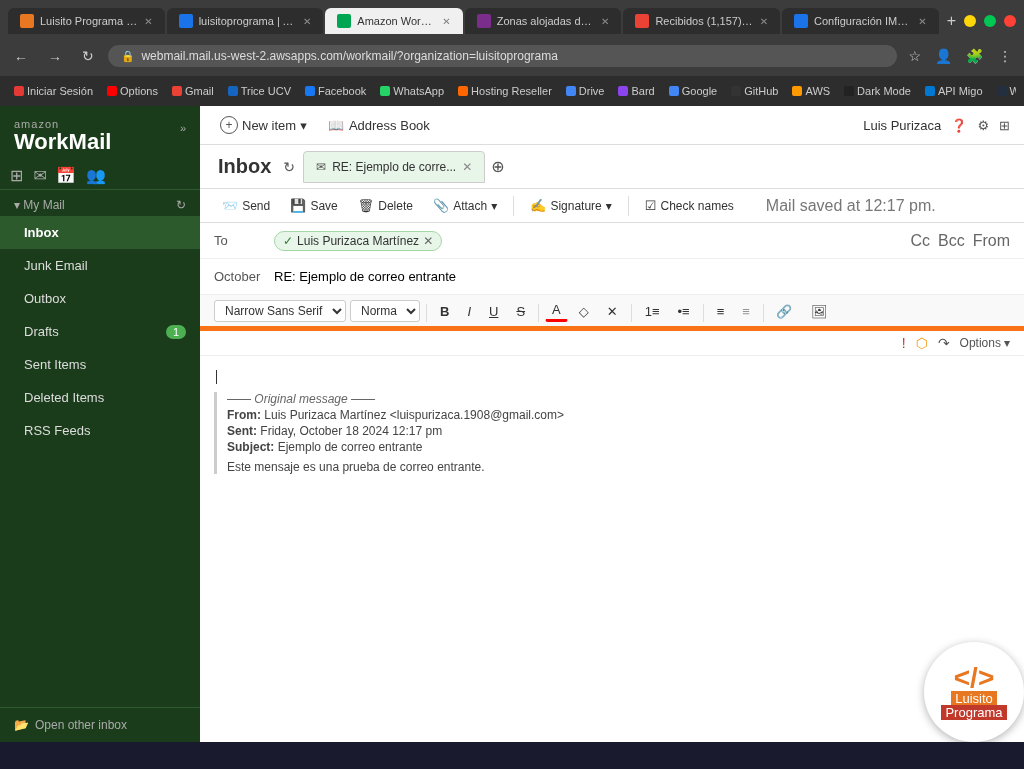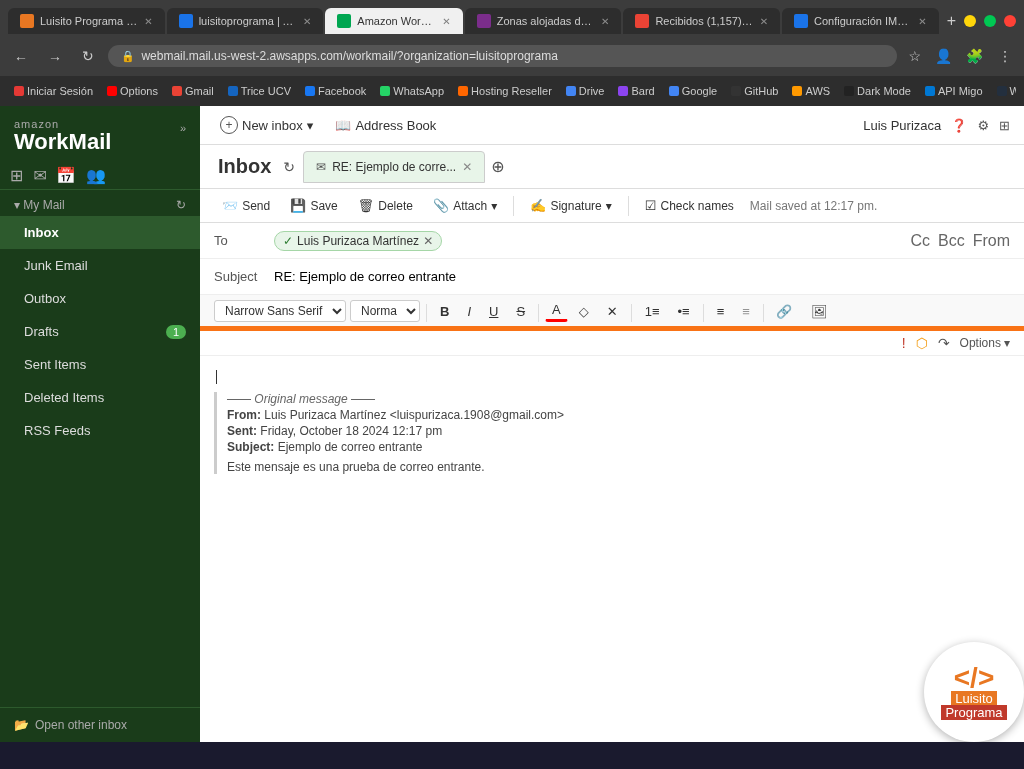--- a/index.html
+++ b/index.html
@@ -75,21 +75,21 @@
     .inbox-tab { display: flex; align-items: center; gap: 6px; padding: 8px 12px; background: #e8f5e9; border: 1px solid #ccc; border-radius: 4px 4px 0 0; font-size: 12px; color: #333; cursor: pointer; }
     .inbox-tab-icon { color: #555; font-size: 12px; }
     .inbox-tab-close { color: #888; font-size: 12px; cursor: pointer; }
     .inbox-tab-add { color: #555; cursor: pointer; font-size: 16px; padding: 4px; }
 
     
     .compose-toolbar { background: #fff; border-bottom: 1px solid #ddd; padding: 4px 14px; display: flex; align-items: center; gap: 4px; flex-wrap: wrap; }
     .compose-btn { display: flex; align-items: center; gap: 4px; padding: 5px 8px; color: #333; font-size: 12px; cursor: pointer; border-radius: 3px; }
     .compose-btn-icon { font-size: 13px; }
     .divider-v { width: 1px; height: 20px; background: #ddd; margin: 0 4px; }
-    .saved-text { color: #777; font-size: 12px; margin-left: 4px; }
+    .saved-text { color: #777; font-size: 16px; margin-left: 20px; }
 
     
     .compose-area { background: #fff; flex: 1; display: flex; flex-direction: column; overflow: hidden; }
     .field-row { display: flex; align-items: center; padding: 4px 14px; border-bottom: 1px solid #eee; min-height: 36px; }
     .field-label { color: #555; font-size: 13px; width: 60px; flex-shrink: 0; }
     .field-content { flex: 1; display: flex; align-items: center; flex-wrap: wrap; gap: 4px; }
     .recipient-tag { display: flex; align-items: center; gap: 4px; background: #e8f5e9; border: 1px solid #a5d6a7; border-radius: 12px; padding: 2px 8px; font-size: 12px; color: #333; }
     .recipient-check { color: #2e7d32; font-size: 12px; }
     .recipient-remove { color: #666; cursor: pointer; font-size: 12px; }
     .cc-bcc-from { margin-left: auto; display: flex; gap: 8px; color: #666; font-size: 16px; }
@@ -309,21 +309,21 @@
       </div>
     </div>
   </div>
 
   <div class="main-content">
 
     <div class="top-toolbar">
       <div class="toolbar-left">
         <div class="new-item-btn">
           <div class="plus-circle">+</div>
-          <span>New inbox</span>
+          <span>New item</span>
           <span>▾</span>
         </div>
         <div class="address-book-btn">
           <span>📖</span>
           <span>Address Book</span>
         </div>
       </div>
       <div class="toolbar-right">
         <span style="font-size:13px;color:#333;">Luis Purizaca</span>
         <span style="cursor:pointer;">❓</span>
@@ -389,21 +389,21 @@
           </div>
         </div>
         <div class="cc-bcc-from">
           <span class="cc-btn">Cc</span>
           <span class="cc-btn">Bcc</span>
           <span class="cc-btn">From</span>
         </div>
       </div>
 
       <div class="field-row">
-        <div class="field-label">Subject</div>
+        <div class="field-label">October</div>
         <input class="subject-input" type="text" value="RE: Ejemplo de correo entrante" style="">
       </div>
 
       <div class="richtext-toolbar">
         <select class="font-select">
           <option>Narrow Sans Serif</option>
         </select>
         <select class="size-select">
           <option>Normal</option>
         </select>

